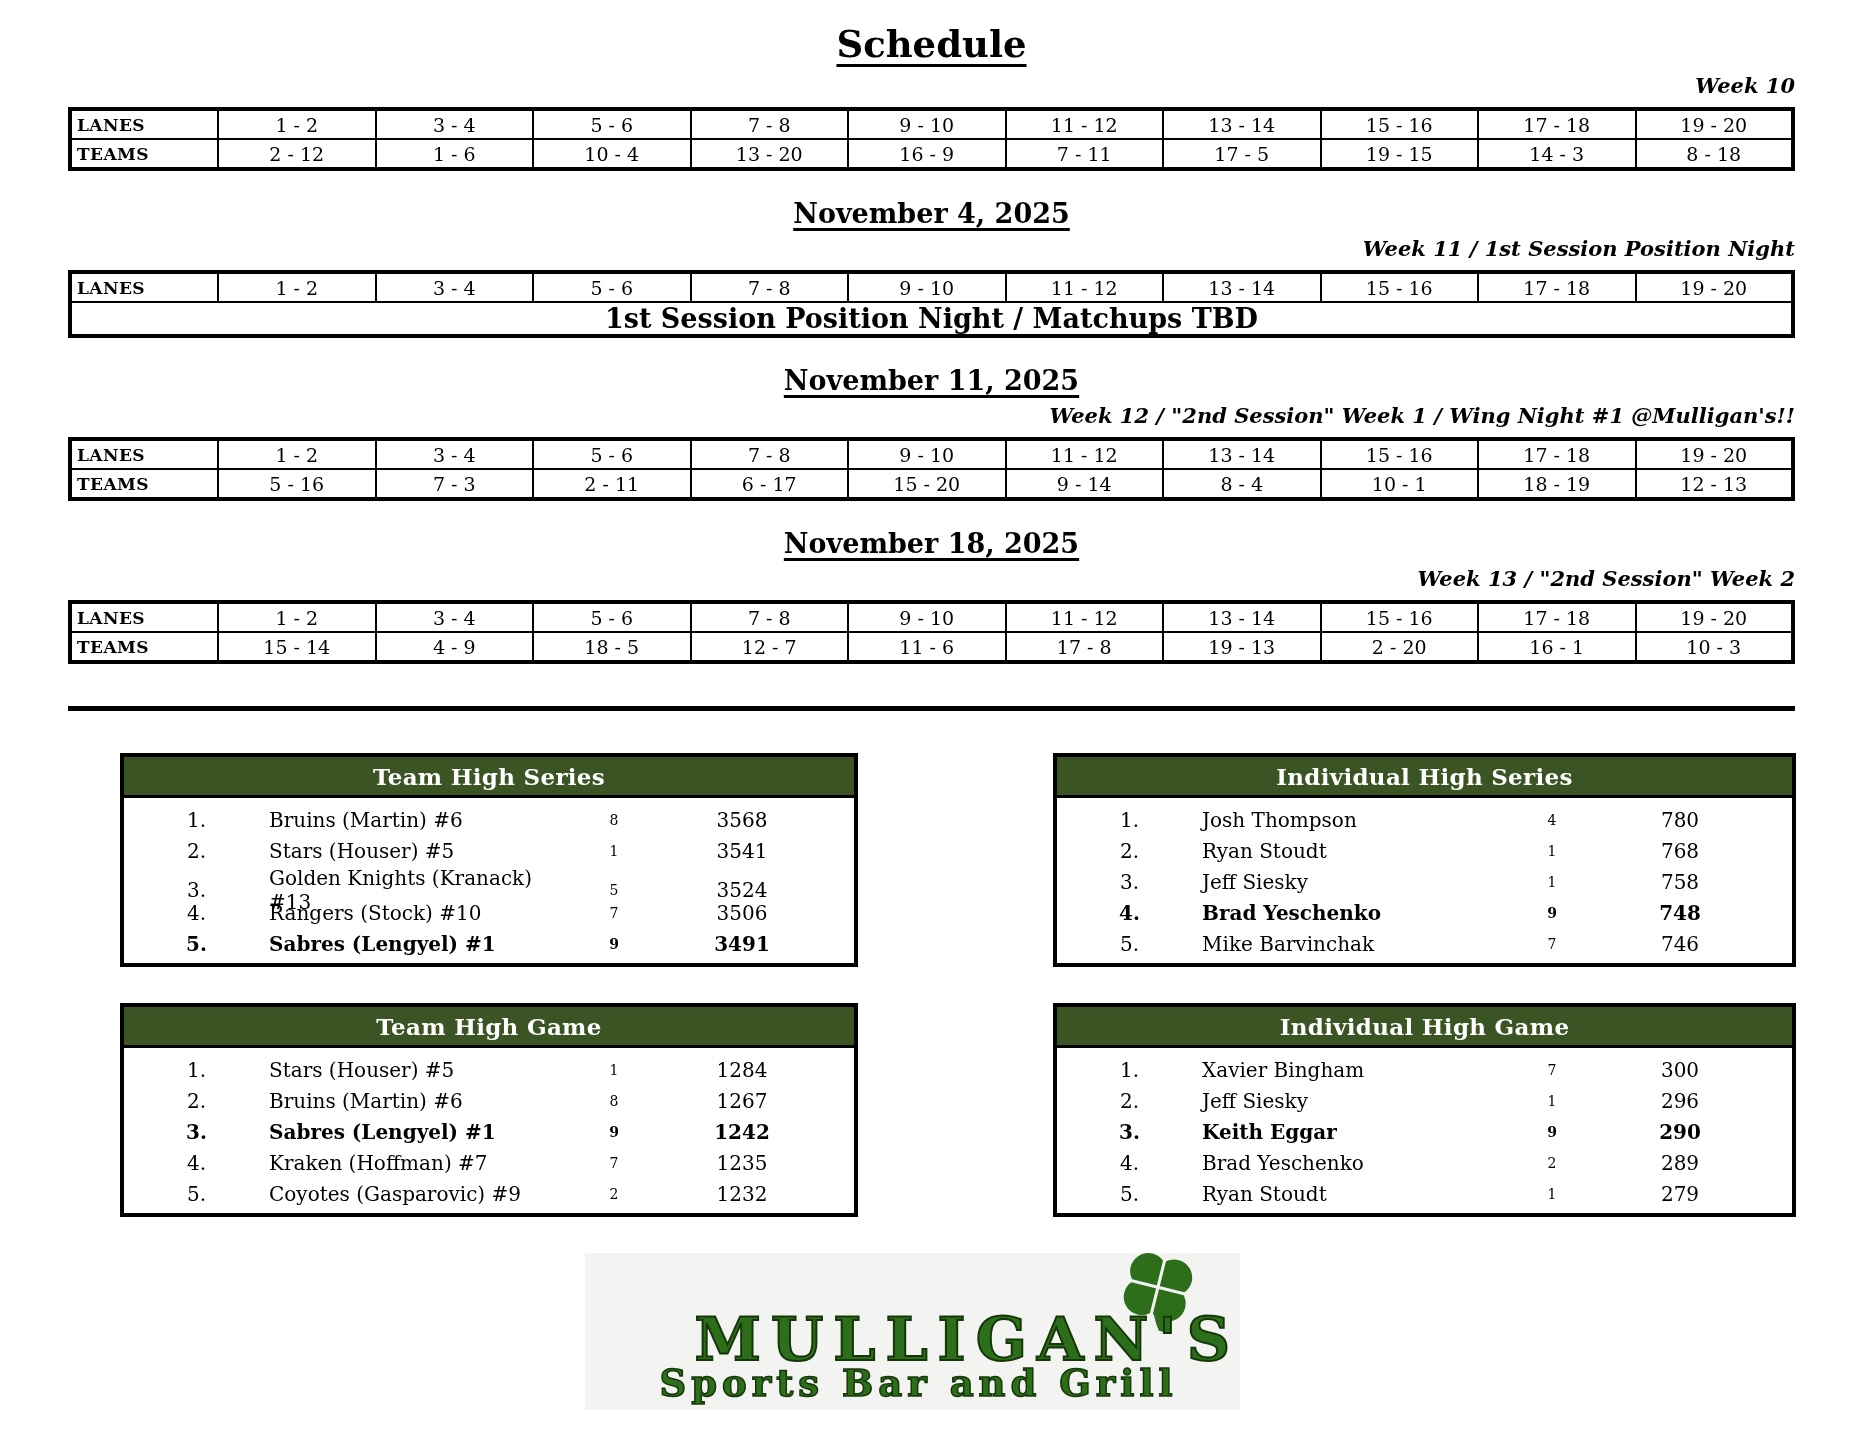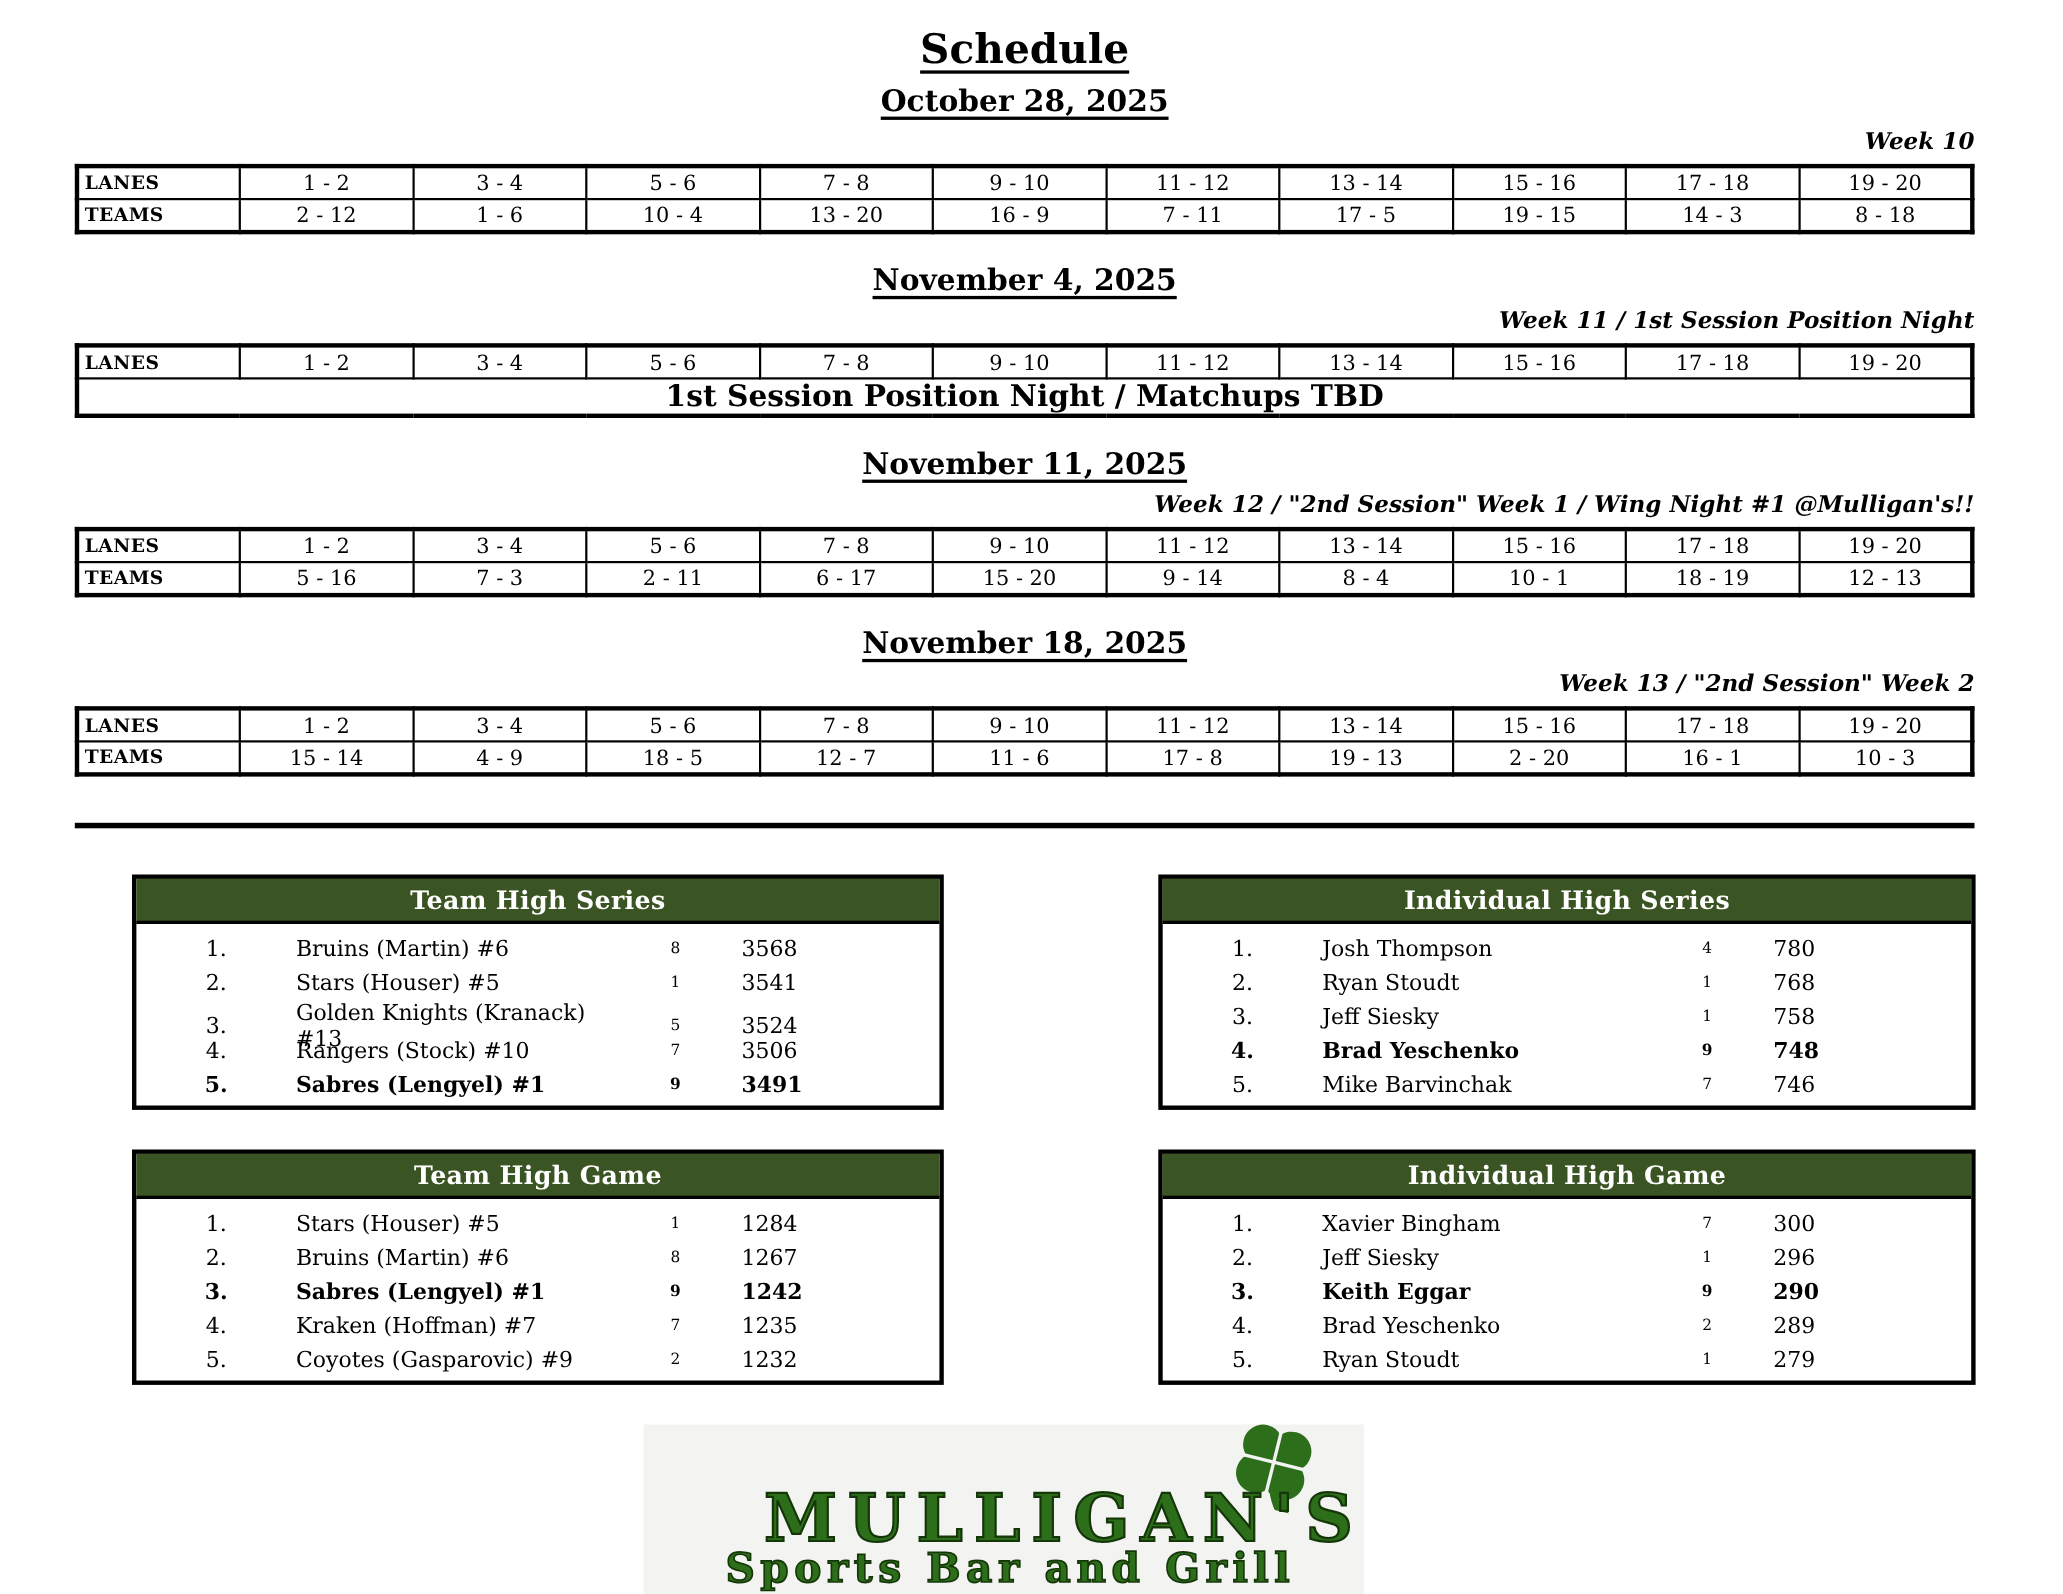--- a/index.html
+++ b/index.html
@@ -44,21 +44,21 @@
     font-size:23px;padding:6px 0 5px;border-bottom:3px solid #000;letter-spacing:.3px;
   }
   .stat-rows{padding:6px 0 4px;}
   .stat-row{
     display:grid;grid-template-columns:145px 1fr 120px 180px;align-items:center;
     height:31px;font-size:20px;
   }
   .stat-row .rank{text-align:center;}
   .stat-row .name{text-align:left;}
   .stat-row .week{text-align:center;font-size:14px;}
-  .stat-row .score{text-align:left;padding-right:44px;}
+  .stat-row .score{text-align:center;padding-right:44px;}
   .stat-row.bold-row{font-weight:bold;}
 
   .logo{
     position:relative;width:655px;height:157px;margin:36px 0 0 585px;
     background:var(--logo-bg,#f3f3f1);
   }
   .logo .word{
     position:absolute;left:0;right:0;top:56px;text-align:right;line-height:1;
     font-size:60px;font-weight:bold;color:var(--logo-green,#2d6e1a);
     letter-spacing:10px;-webkit-text-stroke:2px #143608;
@@ -71,21 +71,20 @@
   .logo svg.clover{position:absolute;top:-2px;right:40px;width:86px;height:80px;transform:rotate(14deg);}
 </style>
 </head>
 <body>
 
 <div class="content">
 
   <h1 class="title">Schedule</h1>
 
   <section>
-    <h2 class="sec-date first">October 28, 2025</h2>
     <h3 class="sec-sub">Week 10</h3>
     <table class="sched">
       <colgroup>
           <col class="label-col">
           <col span="10">
         </colgroup>
       <tbody>
           <tr>
         <td class="row-label">LANES</td>
         <td>1 - 2</td>

